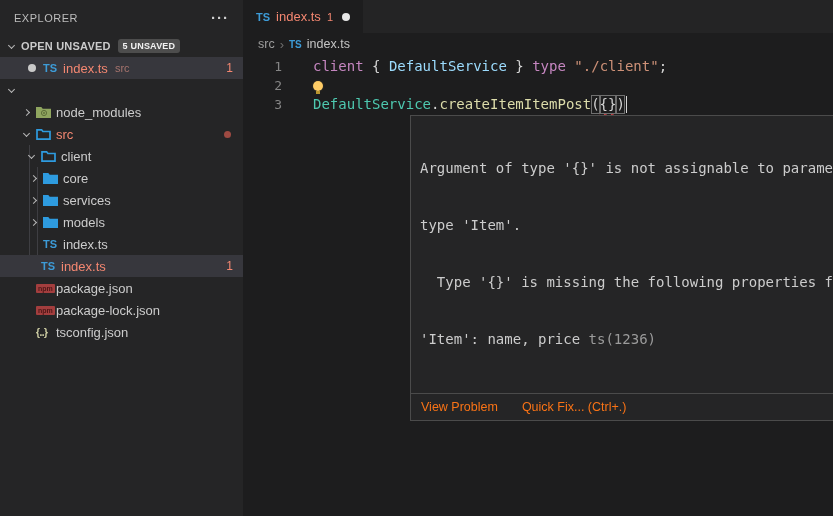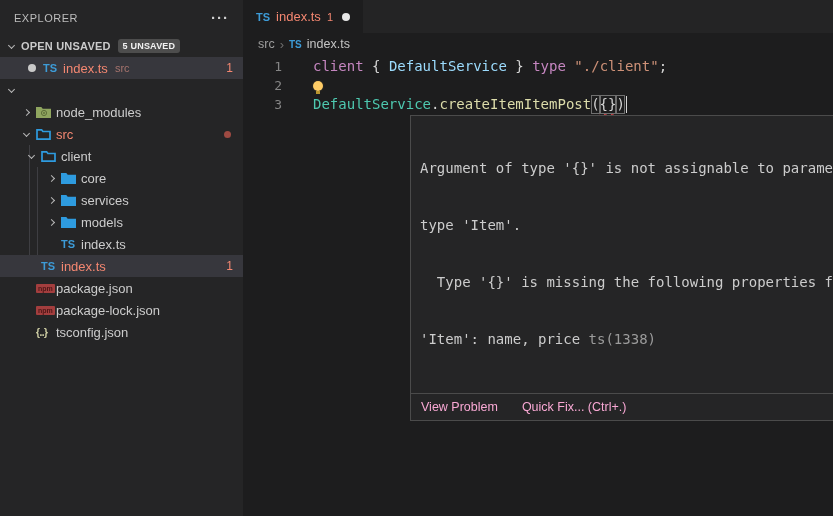--- a/index.html
+++ b/index.html
@@ -27,21 +27,21 @@
   .mod-dot { width:8px; height:8px; border-radius:50%; background:#c9c9c9; flex:none; margin-right:7px; }
   .ts-icon { color:#3d9bd7; font-weight:bold; font-size:11px; flex:none; }
   .oe-item .ts-icon { margin-right:6px; }
   .err-text { color:#f48771; }
   .fdesc { color:#a5736d; font-size:11px; margin-left:7px; }
   .err-count { margin-left:auto; margin-right:10px; color:#f48771; font-size:12px; }
 
   .tree { position:relative; font-size:13px; color:#cccccc; }
   .trow { height:22px; display:flex; align-items:center; cursor:pointer; position:relative; z-index:1; }
   .trow.selected { background:#37373d; }
-  .d1 { padding-left:19px; } .d2 { padding-left:24px; } .d3 { padding-left:44px; }
+  .d1 { padding-left:19px; } .d2 { padding-left:24px; } .d3 { padding-left:26px; }
   .twisty { width:17px; flex:none; display:flex; align-items:center; }
   .spacer { width:17px; flex:none; }
   .ficon { width:19px; flex:none; display:flex; align-items:center; }
   .tlabel { margin-left:1px; white-space:nowrap; }
   .err-dot { width:7px; height:7px; border-radius:50%; background:#9e4a42; margin-left:auto; margin-right:12px; }
   .guide { position:absolute; width:1px; background:#3e3e42; z-index:0; }
   .npm-icon { background:#a33e3e; color:#4d1717; font-size:7px; font-weight:bold;
               padding:1px 2px; border-radius:1px; line-height:1; }
   .json-icon { color:#d4d4a8; font-size:10px; font-weight:bold; letter-spacing:-0.5px; }
 
@@ -72,21 +72,21 @@
           background:#fc6; box-shadow:0 0 3px #fc62; }
   .bulb::after { content:""; position:absolute; left:3px; bottom:-3px; width:4px; height:3px; background:#b9952e; }
 
   
   .tooltip { position:absolute; left:167px; top:115px; width:520px; z-index:6;
              background:#252526; border:1px solid #4b4b4b; }
   .tt-msg { padding:5px 9px 6px; font-family:"DejaVu Sans Mono",monospace; font-size:14px;
             line-height:19px; color:#cccccc; white-space:pre; overflow:hidden; }
   .tt-code { color:#9b9b9b; }
   .tt-actions { border-top:1px solid #4b4b4b; padding:6px 10px; display:flex; gap:24px; font-size:12.5px; }
-  .tt-link { color:#f9a8d4; cursor:pointer; text-decoration:none; white-space:nowrap; }
+  .tt-link { color:#f97316; cursor:pointer; text-decoration:none; white-space:nowrap; }
 </style>
 </head>
 <body>
 
 <div class="app">
 
   <aside class="sidebar">
     <div class="sb-header">
       <span class="sb-title">EXPLORER</span>
       <span class="more">···</span>
@@ -258,21 +258,21 @@
         <span class="ln">3</span>
         <span class="ctext"><span class="cl">DefaultService</span><span class="pn">.</span><span class="fn">createItemItemPost</span><span class="pn bm">(</span><span class="pn bm sq">{}</span><span class="pn bm">)</span><span class="cursor"></span></span>
       </div>
     </div>
 
     <div class="tooltip">
       <div class="tt-msg">
         <div>Argument of type '{}' is not assignable to parameter of</div>
         <div>type 'Item'.</div>
         <div>  Type '{}' is missing the following properties from type</div>
-        <div><span>'Item': name, price </span><span class="tt-code">ts(1338)</span></div>
+        <div><span>'Item': name, price </span><span class="tt-code">ts(1236)</span></div>
       </div>
       <div class="tt-actions">
         <a class="tt-link">View Problem</a>
         <a class="tt-link">Quick Fix... (Ctrl+.)</a>
       </div>
     </div>
   </main>
 </div>
 
 </body></html>

